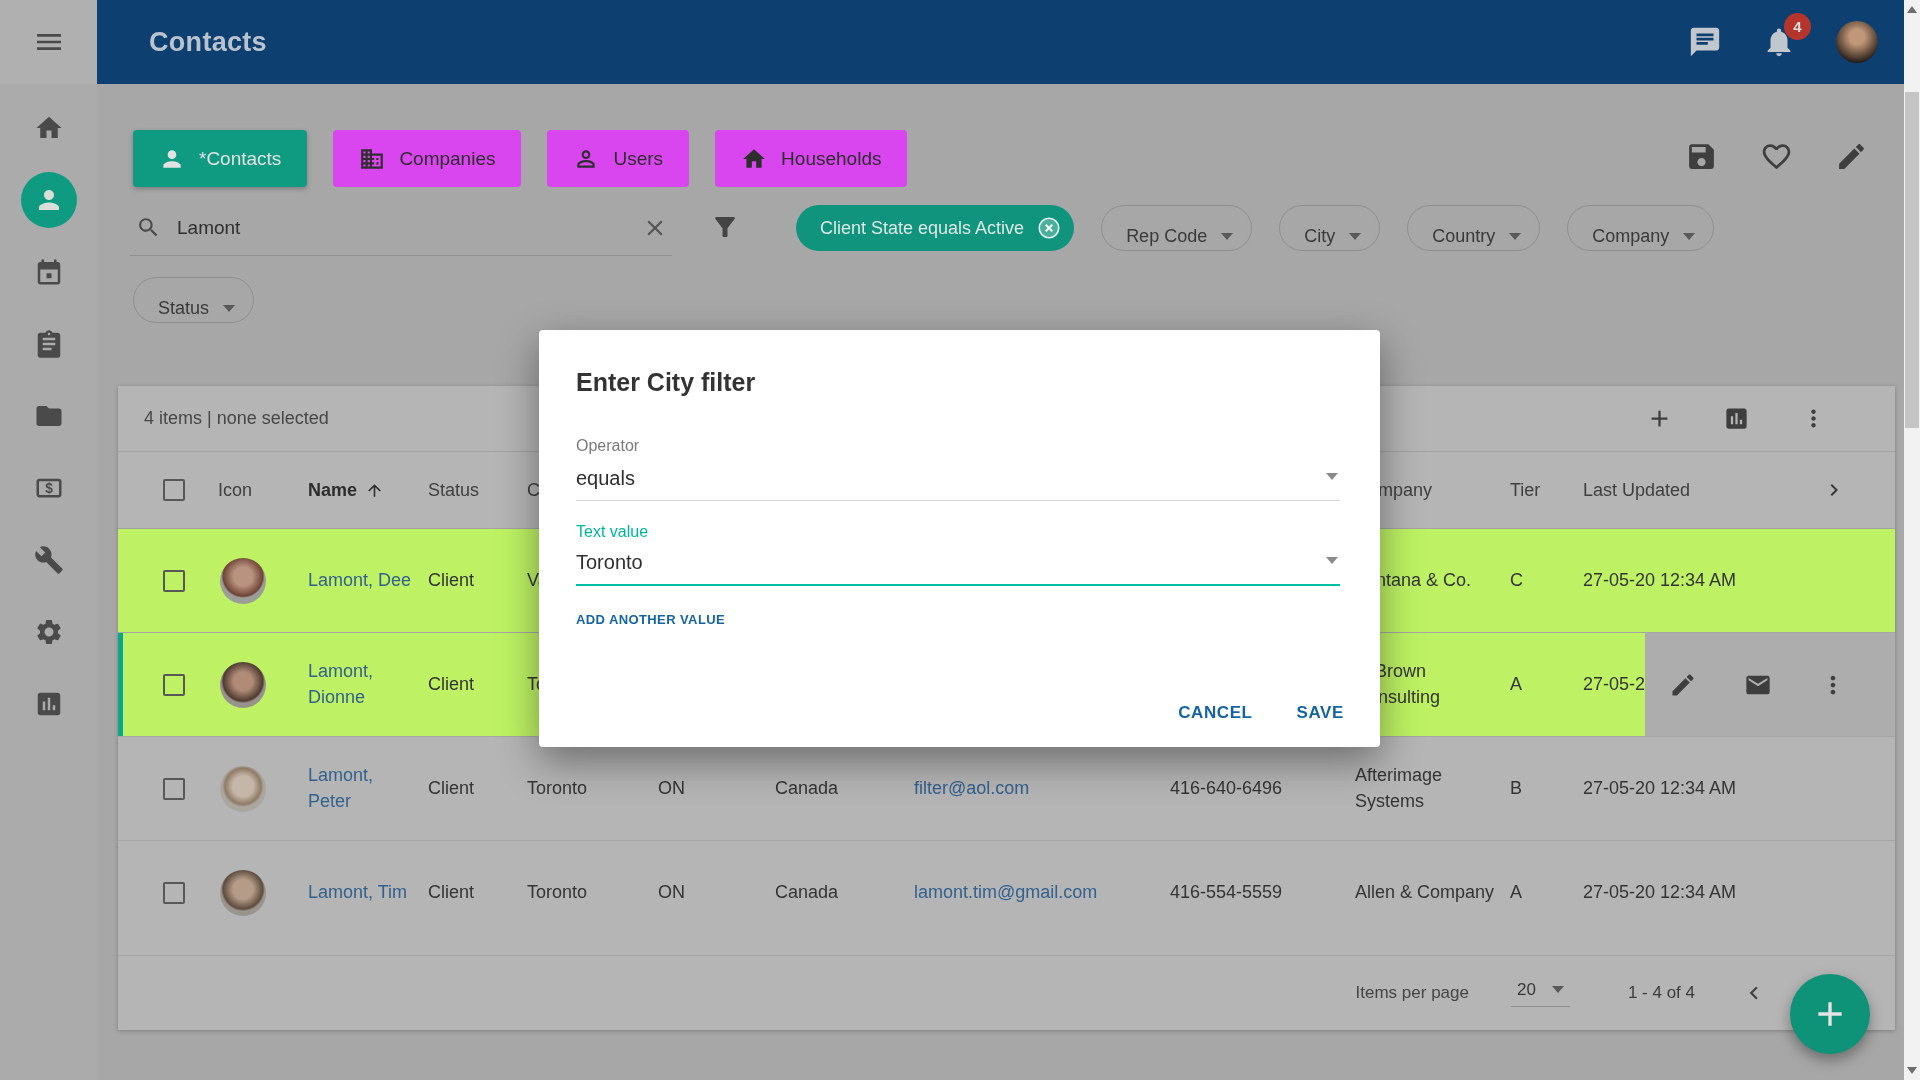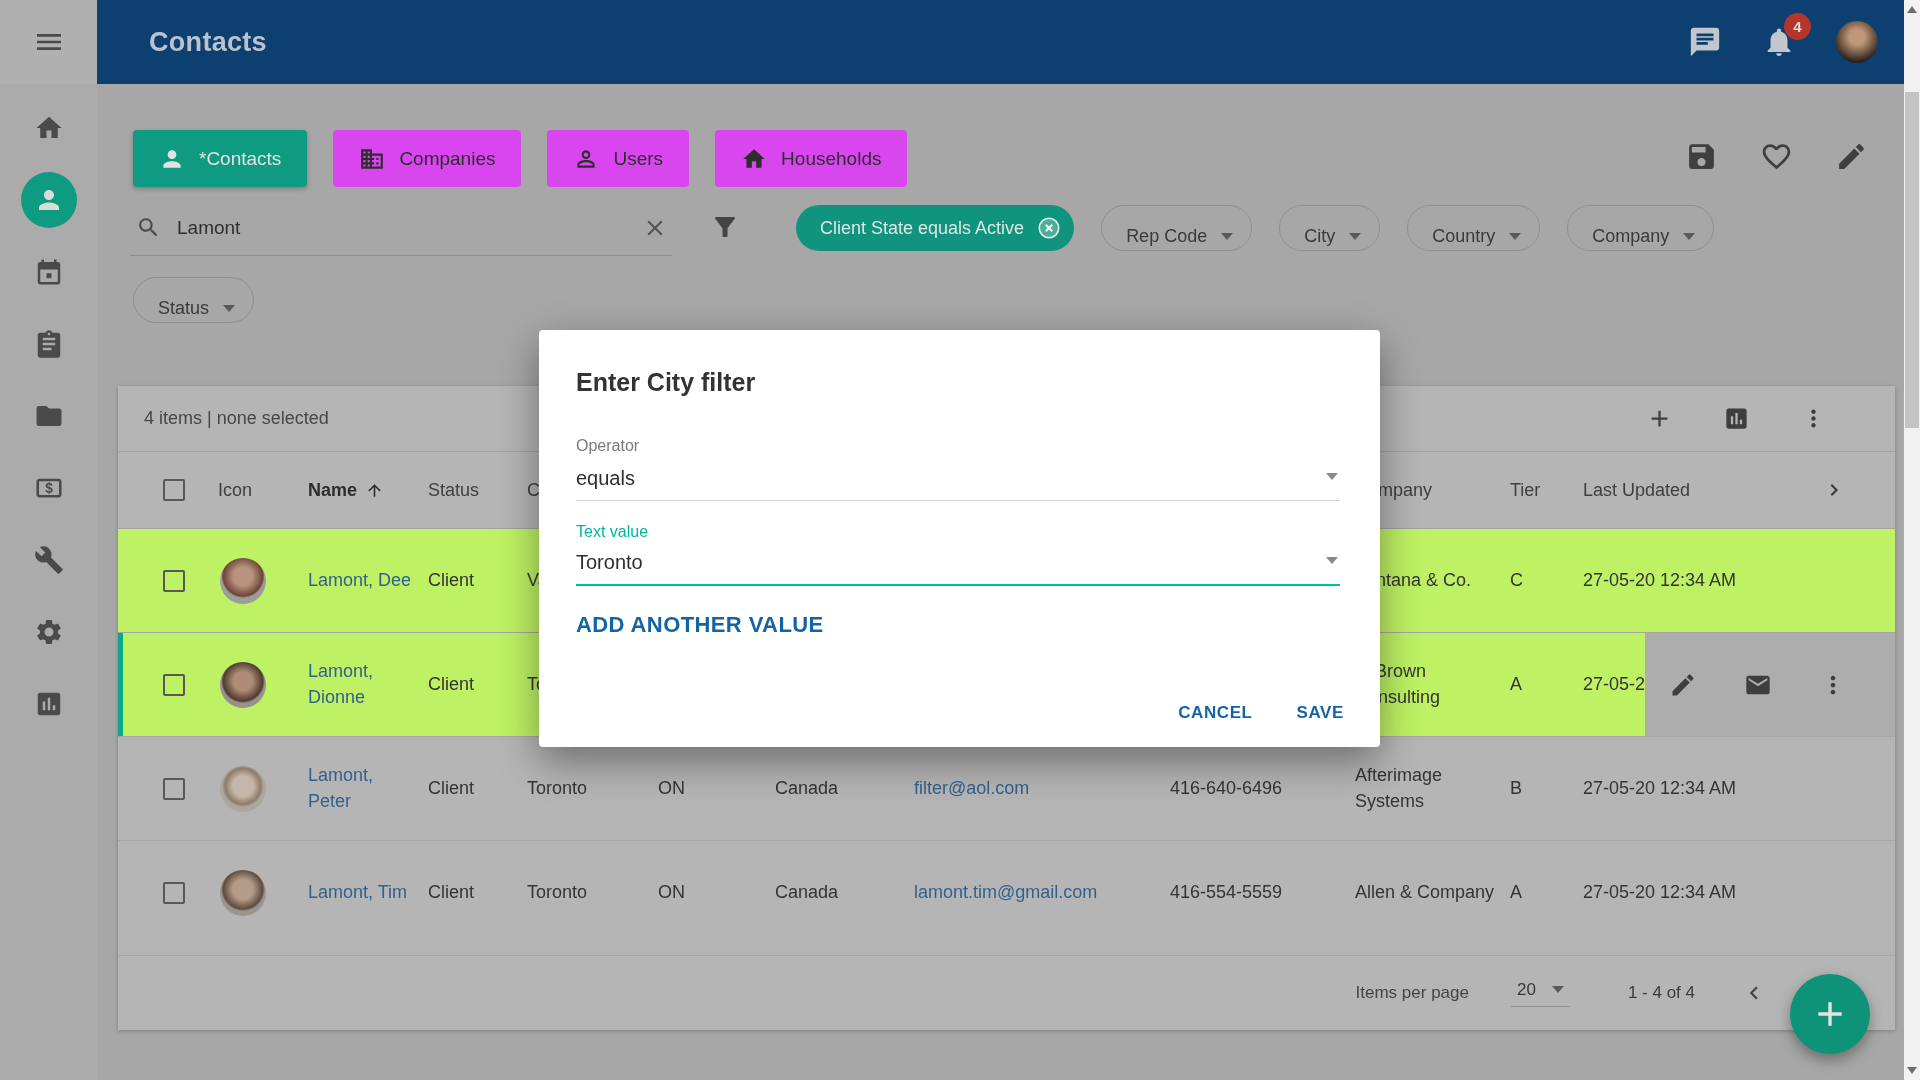--- a/index.html
+++ b/index.html
@@ -89,21 +89,21 @@
   .fab svg { width:40px; height:40px; }
 
   
   .modal { position:absolute; left:539px; top:330px; width:841px; height:417px; background:#FFFFFF; border-radius:4px; box-shadow:0 14px 40px rgba(0,0,0,.4); z-index:50; padding:38px 40px 0 37px; }
   .modal-title { font-size:25px; font-weight:bold; color:#333333; }
   .fld-label { margin-top:40px; font-size:16px; color:#7A7A7A; }
   .fld-label.teal { color:#00B5A0; margin-top:22px; }
   .fld-value { margin-top:12px; font-size:20px; color:#2E2E2E; padding-bottom:10px; border-bottom:1px solid #D4D4D4; position:relative; }
   .fld-value.teal { border-bottom:2px solid #00BFA5; margin-top:10px; }
   .fld-caret { position:absolute; right:2px; top:6px; width:0; height:0; border-left:6px solid transparent; border-right:6px solid transparent; border-top:7px solid #8A8A8A; }
-  .add-another { margin-top:26px; font-size:22px; font-weight:bold; color:#1464A5; letter-spacing:.4px; }
+  .add-another { margin-top:26px; font-size:13px; font-weight:bold; color:#1464A5; letter-spacing:.4px; }
   .modal-btns { position:absolute; right:36px; bottom:24px; display:flex; gap:44px; }
   .mbtn { font-size:17px; font-weight:bold; color:#1464A5; letter-spacing:.6px; }
 
   
   .scrollbar { position:absolute; right:0; top:0; width:16px; height:1080px; background:#F2F2F2; z-index:60; }
   .sb-up { position:absolute; top:6px; left:3px; width:0; height:0; border-left:5px solid transparent; border-right:5px solid transparent; border-bottom:7px solid #6E6E6E; }
   .sb-down { position:absolute; bottom:6px; left:3px; width:0; height:0; border-left:5px solid transparent; border-right:5px solid transparent; border-top:7px solid #6E6E6E; }
   .sb-thumb { position:absolute; top:92px; left:1px; width:14px; height:336px; background:#C4C4C4; }
 </style>
 </head>

